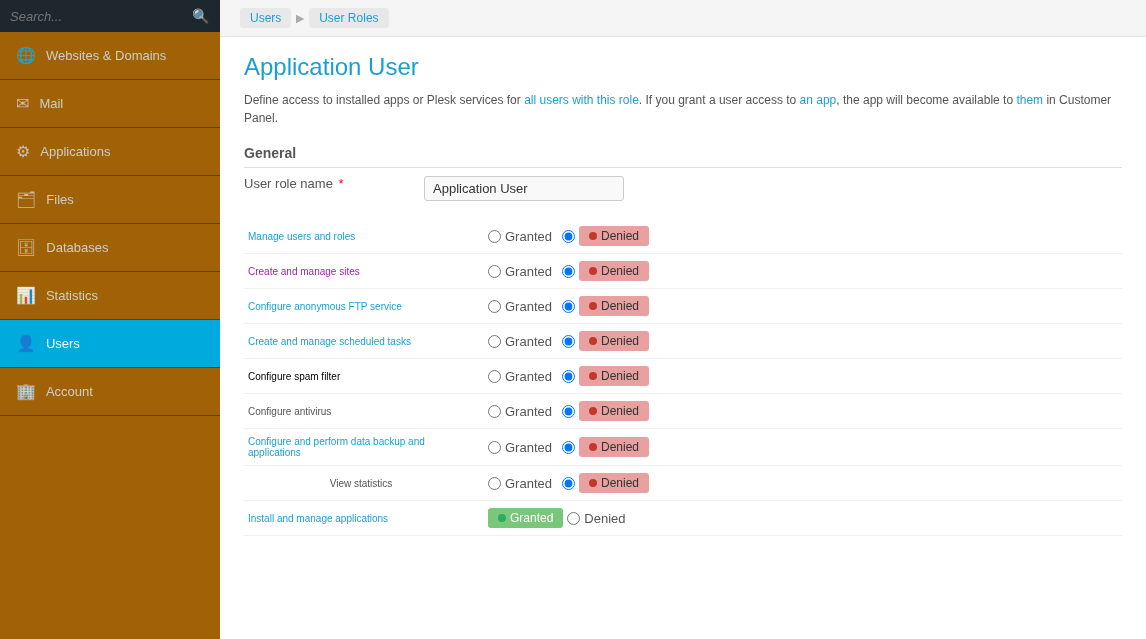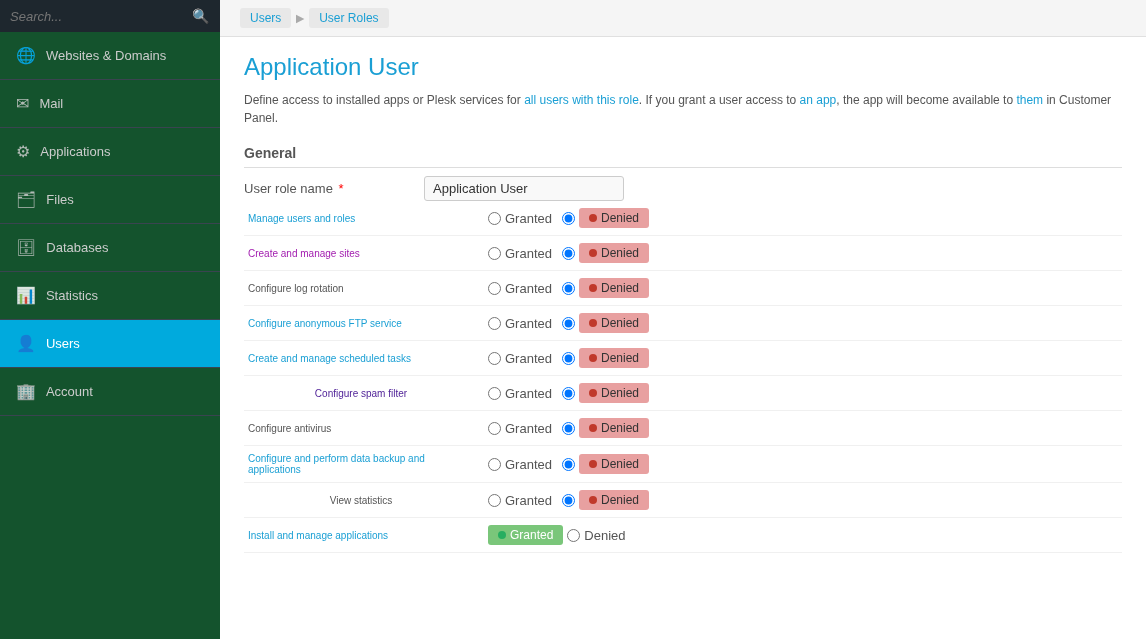--- a/index.html
+++ b/index.html
@@ -1,21 +1,21 @@
 <!DOCTYPE html>
 <html><head>
   <meta charset="utf-8">
   <style>
     * { box-sizing: border-box; margin: 0; padding: 0; }
     body { font-family: Arial, sans-serif; font-size: 13px; display: flex; height: 639px; overflow: hidden; background: #fff; }
 
     
     #sidebar {
       width: 220px;
-      background: #14532d;
+      background: #a16207;
       color: #ccc;
       display: flex;
       flex-direction: column;
       flex-shrink: 0;
       height: 100%;
       overflow-y: auto;
     }
     #search-box {
       padding: 8px 10px;
       background: #1e272e;
@@ -96,21 +96,21 @@
     .section-title {
       font-size: 14px;
       color: #555;
       font-weight: bold;
       margin-bottom: 8px;
       padding-bottom: 6px;
       border-bottom: 1px solid #ddd;
     }
     .form-row {
       display: flex;
-      align-items: center;
+      margin-bottom: 18px;
     }
     .form-label {
       color: #555;
       font-size: 13px;
       width: 180px;
       flex-shrink: 0;
     }
     .form-label .required {
       color: red;
       margin-left: 2px;
@@ -299,34 +299,20 @@
                 <span class="radio-label">Granted</span>
                 <input type="radio" name="access-1" id="denied-1" checked="" style="">
                 <button class="btn-denied">
                   <span class="dot"></span>
                   <span>Denied</span>
                 </button>
               </div>
             </td>
           </tr>
           <tr>
-            <td style="color: rgb(85, 85, 85);">Configure log rotation</td>
-            <td>
-              <div class="radio-group">
-                <input type="radio" name="access-2" id="granted-2" style="">
-                <span class="radio-label">Granted</span>
-                <input type="radio" name="access-2" id="denied-2" checked="" style="">
-                <button class="btn-denied">
-                  <span class="dot"></span>
-                  <span>Denied</span>
-                </button>
-              </div>
-            </td>
-          </tr>
-          <tr>
             <td style="color: rgb(26, 159, 212); margin-left: 36px;">Configure anonymous FTP service</td>
             <td>
               <div class="radio-group">
                 <input type="radio" name="access-3" id="granted-3" style="">
                 <span class="radio-label">Granted</span>
                 <input type="radio" name="access-3" id="denied-3" checked="" style="">
                 <button class="btn-denied">
                   <span class="dot"></span>
                   <span>Denied</span>
                 </button>
@@ -341,21 +327,21 @@
                 <span class="radio-label">Granted</span>
                 <input type="radio" name="access-4" id="denied-4" checked="" style="">
                 <button class="btn-denied">
                   <span class="dot"></span>
                   <span>Denied</span>
                 </button>
               </div>
             </td>
           </tr>
           <tr>
-            <td style="color: #4c1d95; text-align: center;">Configure spam filter</td>
+            <td style="color: #000000;">Configure spam filter</td>
             <td>
               <div class="radio-group">
                 <input type="radio" name="access-5" id="granted-5" style="">
                 <span class="radio-label">Granted</span>
                 <input type="radio" name="access-5" id="denied-5" checked="" style="">
                 <button class="btn-denied">
                   <span class="dot"></span>
                   <span>Denied</span>
                 </button>
               </div>

